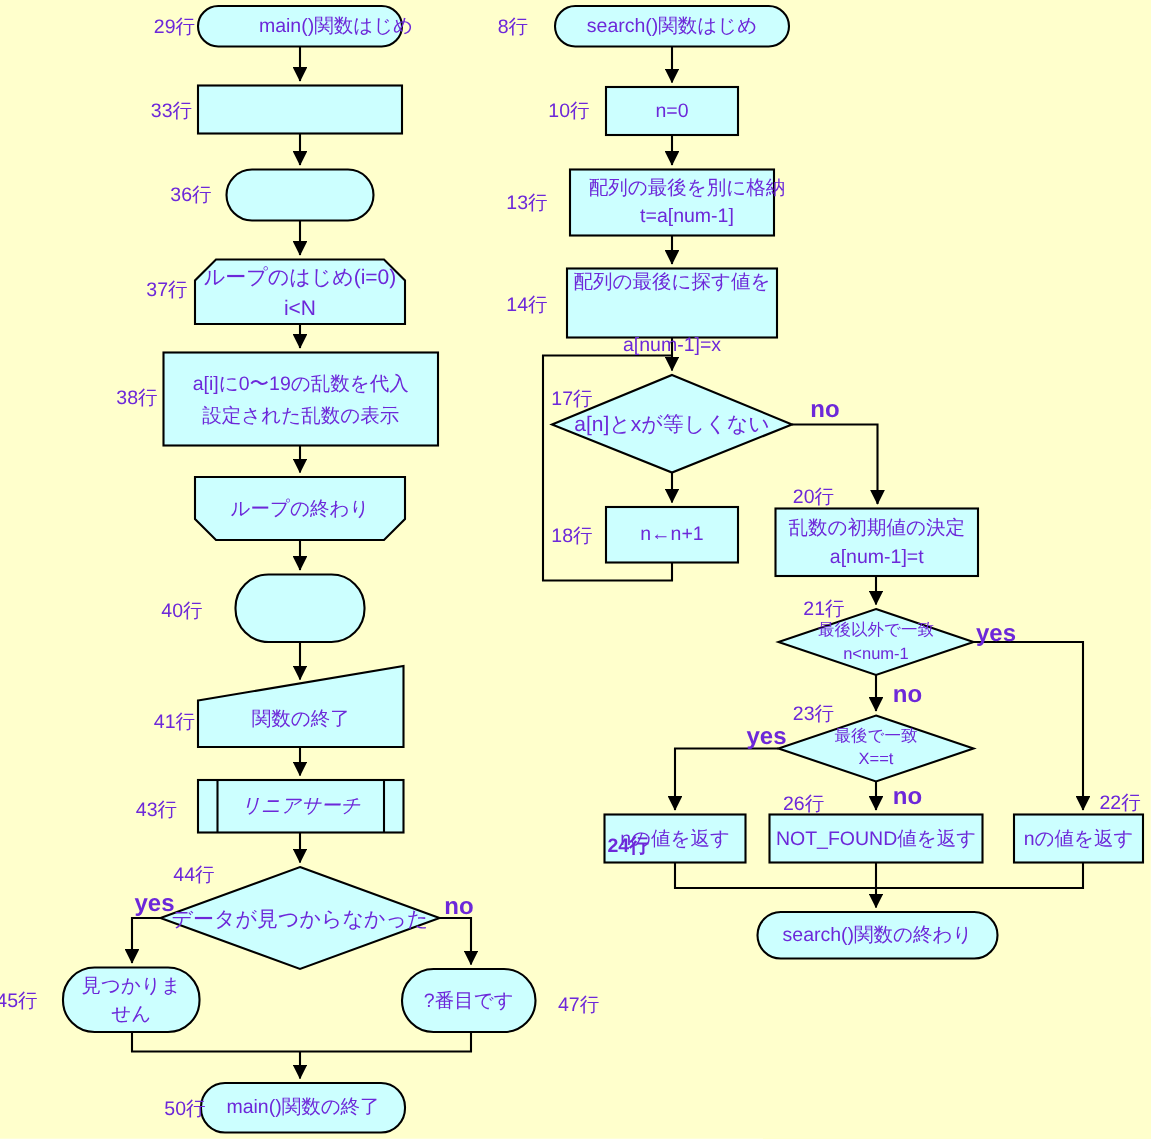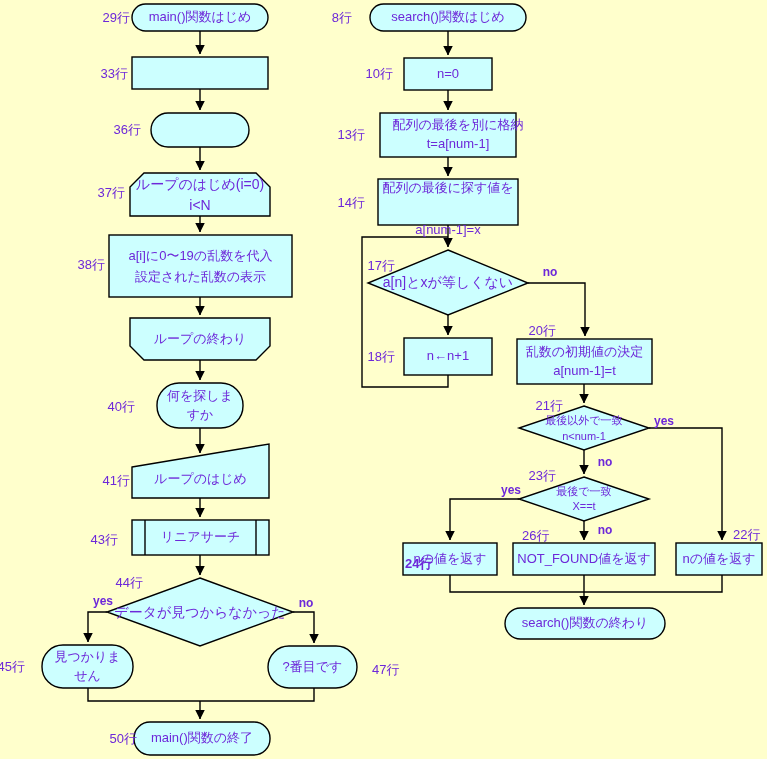--- a/index.html
+++ b/index.html
@@ -15,21 +15,21 @@
     align-items:center; justify-content:center; text-align:center;
     font-size:13px; line-height:1.45; pointer-events:none; white-space:nowrap;
   }
   .lbl.s12 { font-size:14px; }
   .lbl.s11 { font-size:11px; line-height:1.4; }
   .ln {
     position:absolute; font-size:13px; white-space:nowrap; pointer-events:none;
   }
   .ln.r { text-align:right; }
   .br {
-    position:absolute; font-size:12px; font-weight:bold; text-align:center;
+    position:absolute; font-size:16px; font-weight:bold; text-align:center;
     pointer-events:none;
   }
 </style>
 </head>
 <body>
 
 <div class="canvas">
 
   <svg class="layer" width="767" height="759" viewBox="0 0 767 759">
     <defs>
@@ -98,51 +98,47 @@
       <polygon points="584,406 649,428 584,450 519,428"></polygon>
       <polygon points="584,477 649,499 584,521 519,499"></polygon>
       <rect x="403" y="543" width="94" height="32"></rect>
       <rect x="513" y="543" width="142" height="32"></rect>
       <rect x="676" y="543" width="86" height="32"></rect>
       <rect x="505" y="608" width="160" height="31" rx="15.5" ry="15.5"></rect>
     </g>
   </svg>
 
   <div class="ln r" style="left:90px;top:9px;width:40px;">29行</div>
-  <div class="lbl" style="left:132px;top:4px;width:136px;height:26px;">main()関数はじめ</div>
+  <div class="lbl" style="left:132px;top:4px;width:136px;height:26px;padding-left:24px;">main()関数はじめ</div>
 
   <div class="ln r" style="left:88px;top:65px;width:40px;">33行</div>
 
   <div class="ln r" style="left:101px;top:121px;width:40px;">36行</div>
 
   <div class="ln r" style="left:85px;top:184px;width:40px;">37行</div>
   <div class="lbl s12" style="left:130px;top:173px;width:140px;height:43px;">
     <span>ループのはじめ(i=0)</span>
     <span>i&lt;N</span>
   </div>
 
   <div class="ln r" style="left:65px;top:256px;width:40px;">38行</div>
   <div class="lbl" style="left:109px;top:235px;width:183px;height:62px;line-height:1.65;">
     <span>a[i]に0〜19の乱数を代入</span>
     <span>設定された乱数の表示</span>
   </div>
 
   <div class="lbl" style="left:130px;top:318px;width:140px;height:42px;">ループの終わり</div>
 
   <div class="ln r" style="left:95px;top:398px;width:40px;">40行</div>
-  <div class="lbl" style="left:157px;top:383px;width:86px;height:45px;">
-    <span>何を探しま</span>
-    <span>すか</span>
-  </div>
 
   <div class="ln r" style="left:90px;top:472px;width:40px;">41行</div>
-  <div class="lbl" style="left:132px;top:460px;width:137px;height:38px;">ループのはじめ</div>
+  <div class="lbl" style="left:132px;top:460px;width:137px;height:38px;">関数の終了</div>
 
   <div class="ln r" style="left:78px;top:531px;width:40px;">43行</div>
-  <div class="lbl" style="left:145px;top:520px;width:111px;height:35px;">リニアサーチ</div>
+  <div class="lbl" style="left:145px;top:520px;width:111px;height:35px;font-style:italic;">リニアサーチ</div>
 
   <div class="ln r" style="left:103px;top:574px;width:40px;">44行</div>
   <div class="lbl s12" style="left:107px;top:578px;width:186px;height:68px;">データが見つからなかった</div>
   <div class="br" style="left:88px;top:594px;width:30px;">yes</div>
   <div class="br" style="left:291px;top:596px;width:30px;">no</div>
 
   <div class="ln r" style="left:-5px;top:658px;width:30px;">45行</div>
   <div class="lbl" style="left:42px;top:645px;width:91px;height:43px;">
     <span>見つかりま</span>
     <span>せん</span>

